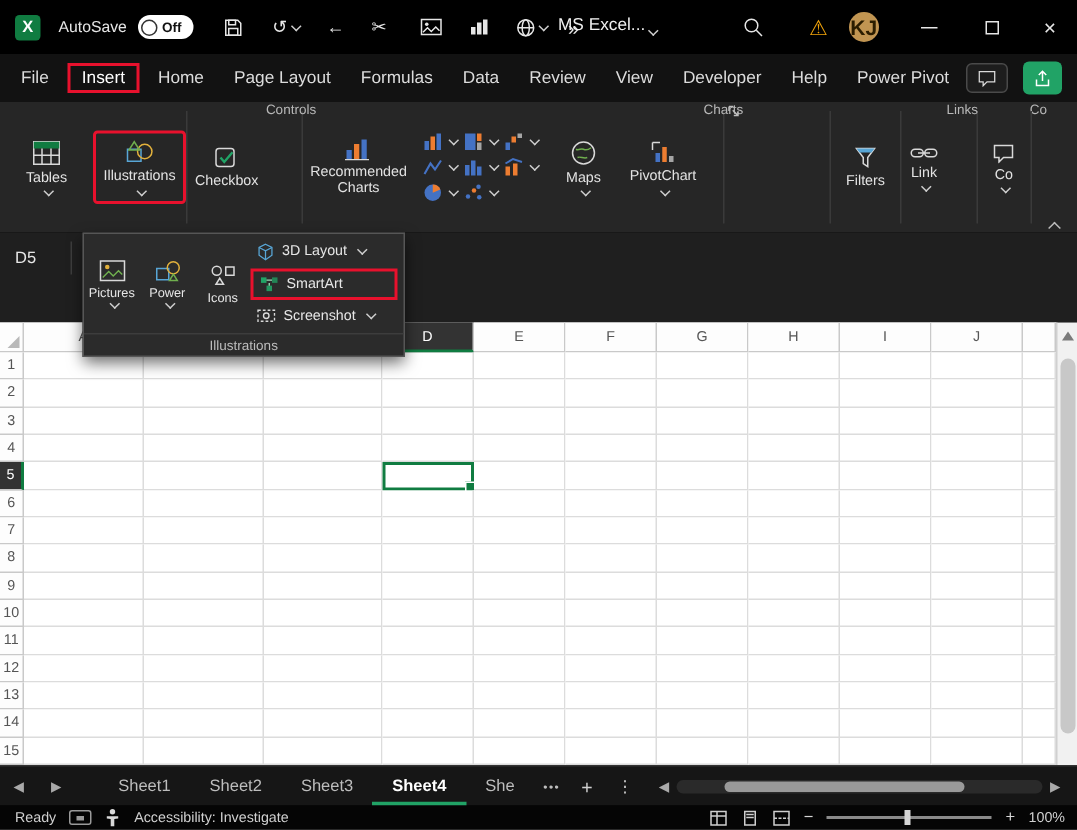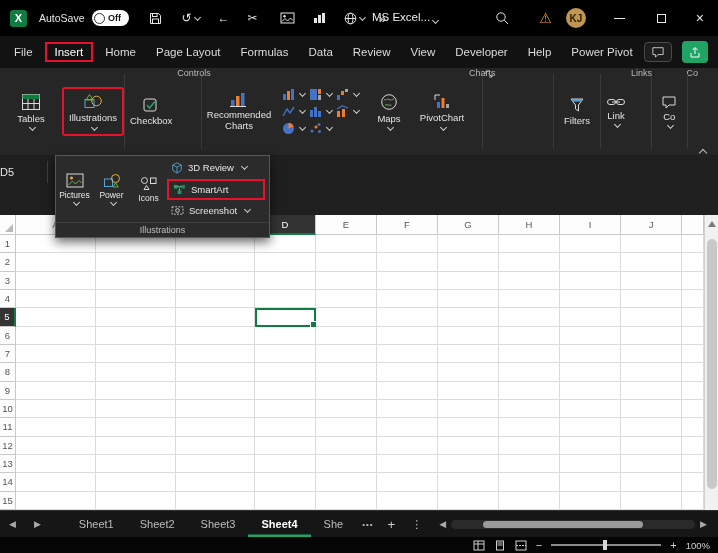--- a/index.html
+++ b/index.html
@@ -21,21 +21,21 @@
   .toggle-label { font-size:9px; color:#111; margin-left:3px; font-weight:bold; }
   .tb-icon { color:#e6e6e6; font-size:12px; display:flex; align-items:center; line-height:1; }
   .chev { display:inline-block; width:5px; height:5px; border-right:1.2px solid #cfcfcf;
     border-bottom:1.2px solid #cfcfcf; transform:rotate(45deg); margin-left:3px; margin-top:-2px;}
   .chev-up { display:inline-block; width:6px; height:6px; border-left:1.5px solid #bdbdbd;
     border-top:1.5px solid #bdbdbd; transform:rotate(45deg); }
   .apptitle { position:absolute; left:372px; top:11px; font-size:11.5px; color:#f0f0f0; display:flex; align-items:flex-end;}
   .tb-right { margin-left:auto; display:flex; align-items:center; }
   .warn { color:#F0A30A; font-size:14px; }
   .avatar { width:20px; height:20px; border-radius:50%; background:#C19552; color:#2b1d00;
-    font-size:10px; font-weight:bold; display:flex; align-items:center; justify-content:center;text-align:right; }
+    font-size:14px; font-weight:bold; display:flex; align-items:center; justify-content:center;text-align:right; }
   .minbar { width:11px; height:1px; background:#e6e6e6; }
   .maxbox { width:9px; height:9px; border:1px solid #e6e6e6; }
   .closex { font-size:14px; color:#e6e6e6; }
   
   .menubar { position:absolute; left:0; top:36px; width:718px; height:32px; background:#121212;
     display:flex; align-items:center; }
   .mitem { font-size:11.5px; color:#dcdcdc; padding:4px 10px; white-space:nowrap; }
   .mitem.active { border:2px solid #E8112D; color:#fff; padding:2px 8px; margin:0 2px; }
   .mb-right { margin-left:auto; display:flex; align-items:center; gap:10px; margin-right:10px; }
   .comment-btn { width:28px; height:20px; border:1px solid #4a4a4a; border-radius:4px;
@@ -55,21 +55,21 @@
   .vsep { width:1px; background:#3a3a3a; margin:6px 0; }
   .minigrid { display:flex; flex-direction:column; gap:4px; padding:0 4px; }
   .minirow { display:flex; gap:4px; }
   .miniitem { display:flex; align-items:center; gap:2px; }
   .launcher { position:absolute; right:3px; bottom:2px; }
   .collapse { position:absolute; right:10px; bottom:5px; }
   .ribbon-endsep { position:absolute; right:30px; top:74px; height:75px; width:1px; background:#3a3a3a; }
   
   .fstrip { position:absolute; left:0; top:155px; width:718px; height:60px; background:#1f1f1f; }
   .namebox { position:absolute; left:0; top:6px; width:48px; height:22px; line-height:22px;
-    padding-left:0; font-size:11px; color:#e6e6e6; border-right:1px solid #3d3d3d; }
+    padding-left:10px; font-size:11px; color:#e6e6e6; border-right:1px solid #3d3d3d; }
   
   .grid { position:absolute; left:0; top:215px; width:704px; height:295px; background:#fff;
     display:grid; grid-template-columns:16px 80px 80px 79px repeat(7,61px) 22px;
     grid-template-rows:20px repeat(15,18.33px); }
   .ghead { background:#fdfdfd; color:#555; font-size:9.5px; display:flex; align-items:center;
     justify-content:center; border-right:1px solid #c9c9c9; border-bottom:1px solid #c9c9c9; position:relative;}
   .ghead.corner .tri { position:absolute; right:2px; bottom:2px; width:0; height:0;
     border-left:8px solid transparent; border-bottom:8px solid #b9b9b9; }
   .ghead.sel-col { background:#333; color:#fff; border-bottom:2px solid #107C41; }
   .ghead.sel-row { background:#333; color:#fff; border-right:2px solid #107C41; }
@@ -459,21 +459,21 @@
             <path d="M4 13.5 6.5 9.5 9 13.5Z" fill="none" stroke="#d9d9d9"></path>
           </svg>
         <span>Icons</span>
       </div>
       <div class="dd-col">
         <div class="dd-row">
           <svg width="12" height="12" viewBox="0 0 14 14">
               <path d="M7 1l5 2.5v6L7 13 2 9.5v-6Z" fill="none" stroke="#58a6d6"></path>
               <path d="M2 3.5 7 6l5-2.5M7 6v7" fill="none" stroke="#58a6d6"></path>
             </svg>
-          <span>3D Review</span>
+          <span>3D Layout</span>
           <span class="chev"></span>
         </div>
         <div class="dd-row red-box">
           <svg width="13" height="11" viewBox="0 0 14 12">
               <rect x="1" y="1" width="4" height="4" fill="#21A366"></rect>
               <rect x="9" y="1" width="4" height="4" fill="#21A366" opacity="0.75"></rect>
               <rect x="5" y="7" width="4" height="4" fill="#21A366" opacity="0.9"></rect>
               <path d="M5 3h4M7 5v2" stroke="#9adbb8" fill="none"></path>
             </svg>
           <span>SmartArt</span>
@@ -706,20 +706,29 @@
     <div class="hscroll">
       <span class="nav" style="padding:0 5px">◀</span>
       <div class="htrack">
         <div class="hthumb"></div>
       </div>
       <span class="nav" style="padding:0 5px">▶</span>
     </div>
   </div>
 
   <div class="statusbar">
+    <div class="sleft">
+      <span>Ready</span>
+      <span class="macro-box"></span>
+      <svg width="10" height="12" viewBox="0 0 10 12">
+          <circle cx="5" cy="2.2" r="1.8" fill="#d9d9d9"></circle>
+          <path d="M1.2 5.2h7.6v1.4L6.2 7v5H3.8V7L1.2 6.6Z" fill="#d9d9d9"></path>
+        </svg>
+      <span>Accessibility: Investigate</span>
+    </div>
     <div class="sright">
       <svg width="12" height="11" viewBox="0 0 12 11">
           <rect x="1" y="1" width="10" height="9" fill="none" stroke="#cfcfcf"></rect>
           <line x1="1" y1="4" x2="11" y2="4" stroke="#cfcfcf"></line>
           <line x1="5" y1="1" x2="5" y2="10" stroke="#cfcfcf"></line>
         </svg>
       <svg width="12" height="11" viewBox="0 0 12 11">
           <rect x="2.5" y="1" width="7" height="9" fill="none" stroke="#cfcfcf"></rect>
           <line x1="3.5" y1="3" x2="8.5" y2="3" stroke="#cfcfcf"></line>
           <line x1="3.5" y1="5" x2="8.5" y2="5" stroke="#cfcfcf"></line>

